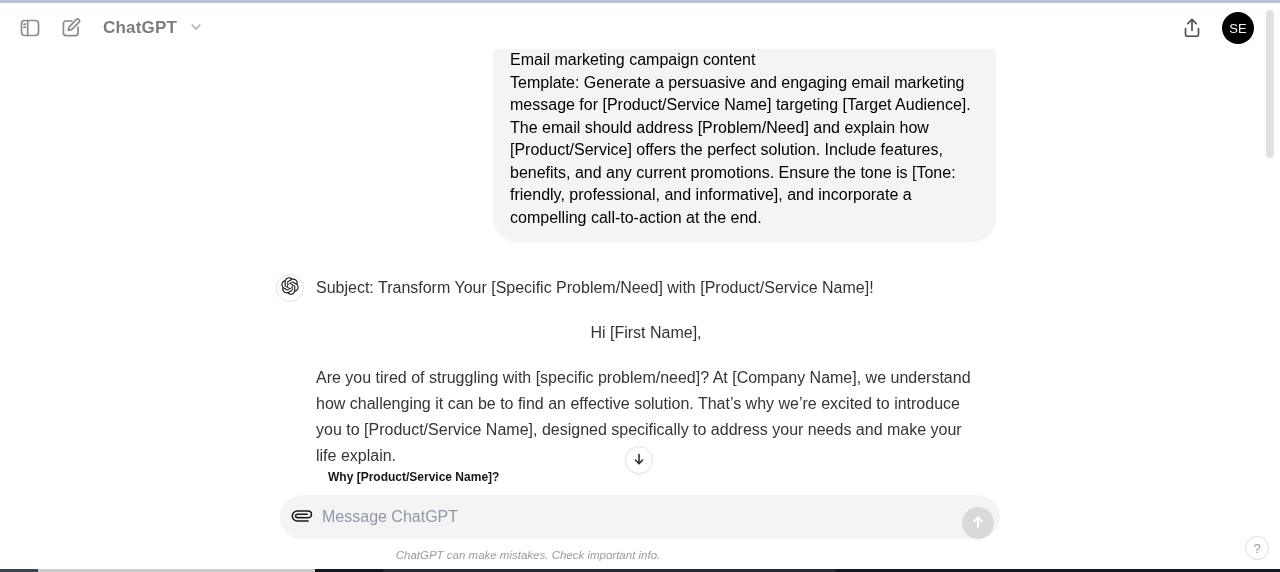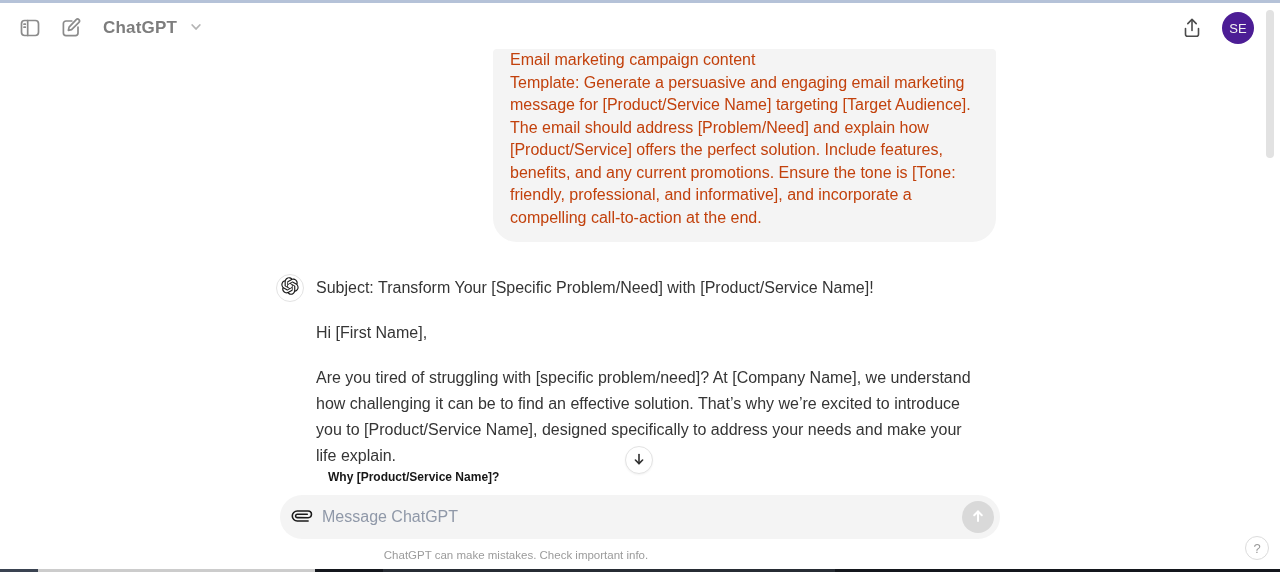--- a/index.html
+++ b/index.html
@@ -29,81 +29,81 @@
   .btn-sidebar { left: 12px; top: 10px; }
   .btn-compose { left: 53px; top: 10px; }
   .model-switcher {
     position: absolute; left: 97px; top: 12px; height: 32px; display: flex; align-items: center; gap: 12px;
     background: transparent; border: none; cursor: pointer; padding: 0 6px; border-radius: 8px;
   }
   .model-switcher .name { font-size: 17px; font-weight: 700; color: #7d7d7d; letter-spacing: 0.2px; }
   .btn-share { left: 1174px; top: 10px; }
   .avatar {
     position: absolute; left: 1222px; top: 12px; width: 32px; height: 32px; border-radius: 50%;
-    background: #4c1d95; color: #f2f2f2; display: flex; align-items: center; justify-content: center;
+    background: #000000; color: #f2f2f2; display: flex; align-items: center; justify-content: center;
     font-size: 13px; font-weight: 400; cursor: pointer; border: none;
   }
 
   
   .scrollbar-thumb {
     position: absolute; left: 1266px; top: 10px; width: 8px; height: 148px;
     background: #e2e2e2; border-radius: 4px;
   }
 
   
   .user-bubble {
     position: absolute; left: 493px; top: 49px; width: 503px;
     background: #f4f4f4; border-radius: 4px 4px 24px 24px;
     padding: 0 16px 13px 17px;
   }
   .user-bubble .msg {
-    font-size: 16px; line-height: 22.5px; color: #c2410c; white-space: pre-line;
+    font-size: 16px; line-height: 22.5px; color: #000000; white-space: pre-line;
   }
 
   .assistant-avatar {
     position: absolute; left: 276px; top: 274px; width: 28px; height: 28px; border-radius: 50%;
     background: #fff; border: 1px solid #e3e3e3; display: flex; align-items: center; justify-content: center;
   }
   .assistant-body { position: absolute; left: 316px; top: 275px; width: 660px; }
   .assistant-body p { font-size: 16px; line-height: 26px; color: #353535; margin-bottom: 19px; }
-  .assistant-body p.hi { margin-bottom: 19px; }
+  .assistant-body p.hi { margin-bottom: 19px; text-align: center; }
   .assistant-heading {
     position: absolute; left: 328px; top: 465px; font-size: 12px; line-height: 25px;
     font-weight: 700; color: #161616;
   }
 
   .scroll-down-btn {
     position: absolute; left: 625px; top: 446px; width: 28px; height: 28px; border-radius: 50%;
     background: #fff; border: 1px solid #e3e3e3; box-shadow: 0 1px 2px rgba(0,0,0,0.05);
     display: flex; align-items: center; justify-content: center; cursor: pointer; padding: 0;
   }
 
   
   .composer {
     position: absolute; left: 280px; top: 495px; width: 720px; height: 44px;
-    background: #f4f4f4; border-radius: 24px; display: flex; align-items: center;
+    background: #f4f4f4; border-radius: 24px; display: flex; align-items: flex-end;
   }
   .attach-btn {
     width: 40px; height: 44px; background: transparent; border: none; cursor: pointer;
     display: flex; align-items: center; justify-content: center; margin-left: 2px; padding: 0;
   }
   .composer input {
     flex: 1; height: 100%; border: none; outline: none; background: transparent;
     font-family: "Liberation Sans", sans-serif; font-size: 16px; color: #2f2f2f; padding-right: 8px;
   }
   .composer input::placeholder { color: #8f98a8; opacity: 1; }
   .send-btn {
     width: 32px; height: 32px; border-radius: 50%; background: #d9d9d9; border: none;
     margin-right: 6px; display: flex; align-items: center; justify-content: center; cursor: pointer; padding: 0;
     flex: 0 0 32px;
   }
 
   .footer-note {
-    position: absolute; left: 0; top: 549px; width: 1032px; text-align: center;
-    font-size: 11.5px; color: #9b9b9b;
+    position: absolute; left: 12px; top: 549px; width: 1032px; text-align: center;
+    font-size: 11.5px; color: #9b9b9b; font-style: italic;
   }
 
   .help-btn {
     position: absolute; left: 1245px; top: 536px; width: 24px; height: 24px; border-radius: 50%;
     background: #fff; border: 1px solid #dcdcdc; color: #9a9a9a; font-size: 13px;
     display: flex; align-items: center; justify-content: center; cursor: pointer; padding: 0;
     font-family: "Liberation Sans", sans-serif;
   }
 </style>
 </head>

